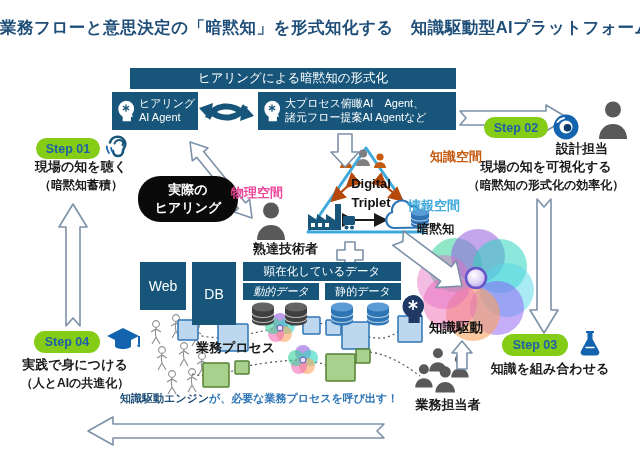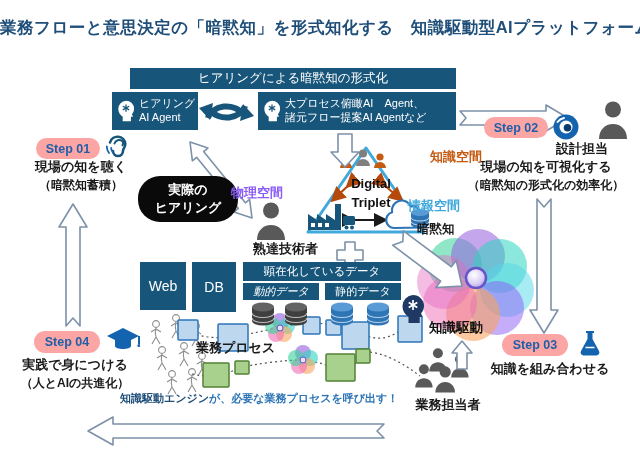--- a/index.html
+++ b/index.html
@@ -12,21 +12,21 @@
     left:0;right:0;top:17px;text-align:center;font-size:16.5px;font-weight:700;
     color:#1F4E79;letter-spacing:.5px;white-space:nowrap;
   }
   .t-dark{
     background:#17567A;color:#ffffff;display:flex;align-items:center;justify-content:center;
     box-sizing:border-box;
   }
   .agent-box{justify-content:flex-start;padding-left:5px;gap:4px;}
   .agent-lines{display:flex;flex-direction:column;line-height:1.25;font-size:11px;white-space:nowrap;}
   .badge{
-    background:#fca5a5;color:#1F5FA8;font-weight:700;border-radius:12px;
+    background:#84cc16;color:#1F5FA8;font-weight:700;border-radius:12px;
     display:flex;align-items:center;justify-content:center;font-size:12.5px;
   }
   .step-text{text-align:center;font-weight:700;color:#1a1a1a;font-size:13px;line-height:1.45;white-space:nowrap;}
   .step-text .l2{font-size:12px;}
   .lbl{font-weight:700;white-space:nowrap;}
   .pill-black{
     background:#0a0a0a;color:#fff;border-radius:22px;display:flex;flex-direction:column;
     align-items:center;justify-content:center;font-size:13px;font-weight:700;line-height:1.35;
   }
   .cap{font-size:11px;white-space:nowrap;text-align:center;}
@@ -333,34 +333,34 @@
 <div class="abs step-text hud" style="left:0px;top:356px;width:150px;">
   <div>実践で身につける</div>
   <div class="l2">（人とAIの共進化）</div>
 </div>
 
 <div class="abs pill-black hud" style="left:138px;top:176px;width:100px;height:46px;">
   <span>実際の</span>
   <span>ヒアリング</span>
 </div>
 
-<div class="abs lbl hud" style="left:231px;top:184px;font-size:13px;color:#8b5cf6;">物理空間</div>
+<div class="abs lbl hud" style="left:231px;top:184px;font-size:13px;color:#ec4899;">物理空間</div>
 <div class="abs lbl hud" style="left:430px;top:148px;font-size:13px;color:#C55A11;">知識空間</div>
 <div class="abs lbl hud" style="left:408px;top:197px;font-size:13px;color:#3FA9DC;">情報空間</div>
 <div class="abs lbl hud" style="left:417px;top:221px;font-size:12.5px;color:#1a1a1a;font-weight:600;">暗黙知</div>
 
 <div class="abs hud" style="left:329px;top:175px;width:84px;text-align:center;font-size:13px;font-weight:600;color:#111;line-height:1.45;">
   <div>Digital</div>
   <div>Triplet</div>
 </div>
 
 <div class="abs lbl hud" style="left:222px;top:240px;width:96px;text-align:right;font-size:13px;color:#1a1a1a;">熟達技術者</div>
 
 <div class="abs t-dark hud" style="left:140px;top:262px;width:46px;height:48px;font-size:14px;">Web</div>
-<div class="abs t-dark hud" style="left:192px;top:262px;width:44px;height:50px;font-size:14px;">DB</div>
+<div class="abs t-dark hud" style="left:192px;top:262px;width:44px;height:63px;font-size:14px;">DB</div>
 <div class="abs t-dark hud" style="left:243px;top:262px;width:158px;height:19px;font-size:11.5px;">顕在化しているデータ</div>
 <div class="abs t-dark hud" style="left:243px;top:283px;width:76px;height:17px;font-size:11px;font-style:italic;">動的データ</div>
 <div class="abs t-dark hud" style="left:325px;top:283px;width:76px;height:17px;font-size:11px;">静的データ</div>
 
 <div class="abs hud" style="left:417px;top:319px;width:78px;text-align:center;font-size:13.5px;font-weight:700;color:#111;line-height:1.35;">
   <div>知識駆動</div>
 </div>
 <div class="abs lbl hud" style="left:196px;top:339px;font-size:13px;color:#1a1a1a;">業務プロセス</div>
 <div class="abs lbl hud" style="left:402px;top:396px;width:92px;text-align:center;font-size:13px;color:#1a1a1a;">業務担当者</div>
 

